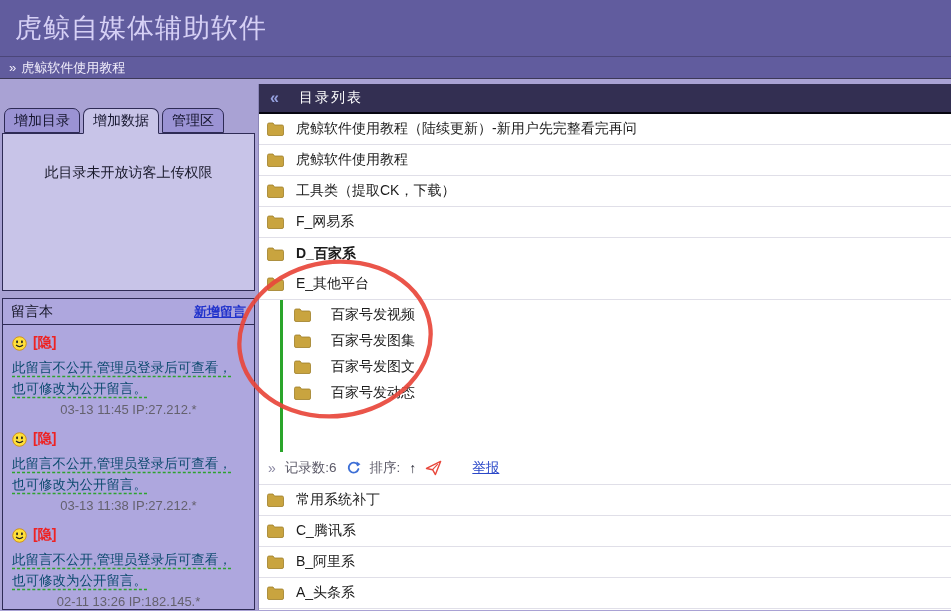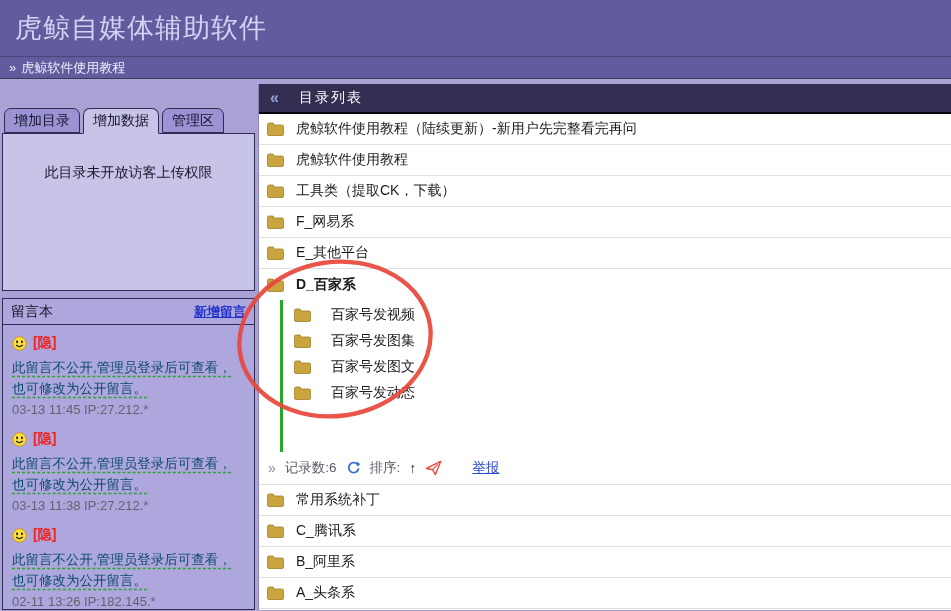--- a/index.html
+++ b/index.html
@@ -31,21 +31,21 @@
     padding:4px 8px 3px; border-bottom:1px solid #2e2b55; }
   .mb-title { font-size:14px; color:#131324; }
   .mb-link { font-size:13px; font-weight:bold; color:#2233cc; text-decoration:underline; cursor:pointer; }
   .mb-body { padding:9px 9px 0; }
   .msg { margin-bottom:13px; }
   .msg-head { display:flex; align-items:center; gap:6px; }
   .msg-tag { color:#ee2222; font-size:14px; font-weight:bold; }
   .msg-text { margin-top:5px; font-size:13.5px; line-height:21px; color:#0c4a6e;
     text-decoration:underline; text-decoration-style:dashed; text-decoration-color:#2ea32e;
     text-underline-offset:4px; }
-  .msg-meta { margin-top:3px; text-align:left; font-size:13px; color:#64616e; }
+  .msg-meta { margin-top:3px; text-align:center; font-size:13px; color:#64616e; }
 
   
   .main { flex:1; display:flex; flex-direction:column; background:#fff; border-left:1px solid #8c86b8; }
   .main-head { height:30px; flex:none; background:#332f52; border-bottom:2px solid #060610;
     display:flex; align-items:center; gap:20px; padding-left:11px; }
   .collapse { color:#97a2e0; font-size:16px; font-weight:bold; cursor:pointer; }
   .main-title { color:#ffffff; font-size:14px; letter-spacing:2px; }
   .list { flex:1; overflow:hidden; }
   .frow { height:31px; display:flex; align-items:center; gap:12px; padding-left:8px;
     border-bottom:1px solid #e0dfe8; font-size:14px; color:#1b1b1b; cursor:pointer;text-align:right; }
@@ -191,36 +191,36 @@
           <span>工具类（提取CK，下载）</span>
         </div>
         <div class="frow">
           <span class="icon">
               <svg width="17" height="14" viewBox="0 0 17 14">
                 <path d="M0.5 2.5 Q0.5 1 2 1 L6 1 L7.5 3 L15 3 Q16.5 3 16.5 4.5 L16.5 12 Q16.5 13.5 15 13.5 L2 13.5 Q0.5 13.5 0.5 12 Z" fill="#c9a43f" stroke="#9e7f28" stroke-width="0.8"></path>
               </svg>
             </span>
           <span>F_网易系</span>
         </div>
+        <div class="frow bold">
+          <span class="icon">
+              <svg width="17" height="14" viewBox="0 0 17 14">
+                <path d="M0.5 2.5 Q0.5 1 2 1 L6 1 L7.5 3 L15 3 Q16.5 3 16.5 4.5 L16.5 12 Q16.5 13.5 15 13.5 L2 13.5 Q0.5 13.5 0.5 12 Z" fill="#c9a43f" stroke="#9e7f28" stroke-width="0.8"></path>
+              </svg>
+            </span>
+          <span>D_百家系</span>
+        </div>
+
         <div class="frow">
           <span class="icon">
               <svg width="17" height="14" viewBox="0 0 17 14">
                 <path d="M0.5 2.5 Q0.5 1 2 1 L6 1 L7.5 3 L15 3 Q16.5 3 16.5 4.5 L16.5 12 Q16.5 13.5 15 13.5 L2 13.5 Q0.5 13.5 0.5 12 Z" fill="#c9a43f" stroke="#9e7f28" stroke-width="0.8"></path>
               </svg>
             </span>
           <span>E_其他平台</span>
-        </div>
-
-        <div class="frow bold">
-          <span class="icon">
-              <svg width="17" height="14" viewBox="0 0 17 14">
-                <path d="M0.5 2.5 Q0.5 1 2 1 L6 1 L7.5 3 L15 3 Q16.5 3 16.5 4.5 L16.5 12 Q16.5 13.5 15 13.5 L2 13.5 Q0.5 13.5 0.5 12 Z" fill="#c9a43f" stroke="#9e7f28" stroke-width="0.8"></path>
-              </svg>
-            </span>
-          <span>D_百家系</span>
         </div>
         <div class="subwrap">
           <div class="srow">
             <span class="icon">
                 <svg width="17" height="14" viewBox="0 0 17 14">
                   <path d="M0.5 2.5 Q0.5 1 2 1 L6 1 L7.5 3 L15 3 Q16.5 3 16.5 4.5 L16.5 12 Q16.5 13.5 15 13.5 L2 13.5 Q0.5 13.5 0.5 12 Z" fill="#c9a43f" stroke="#9e7f28" stroke-width="0.8"></path>
                 </svg>
               </span>
             <span>百家号发视频</span>
           </div>

